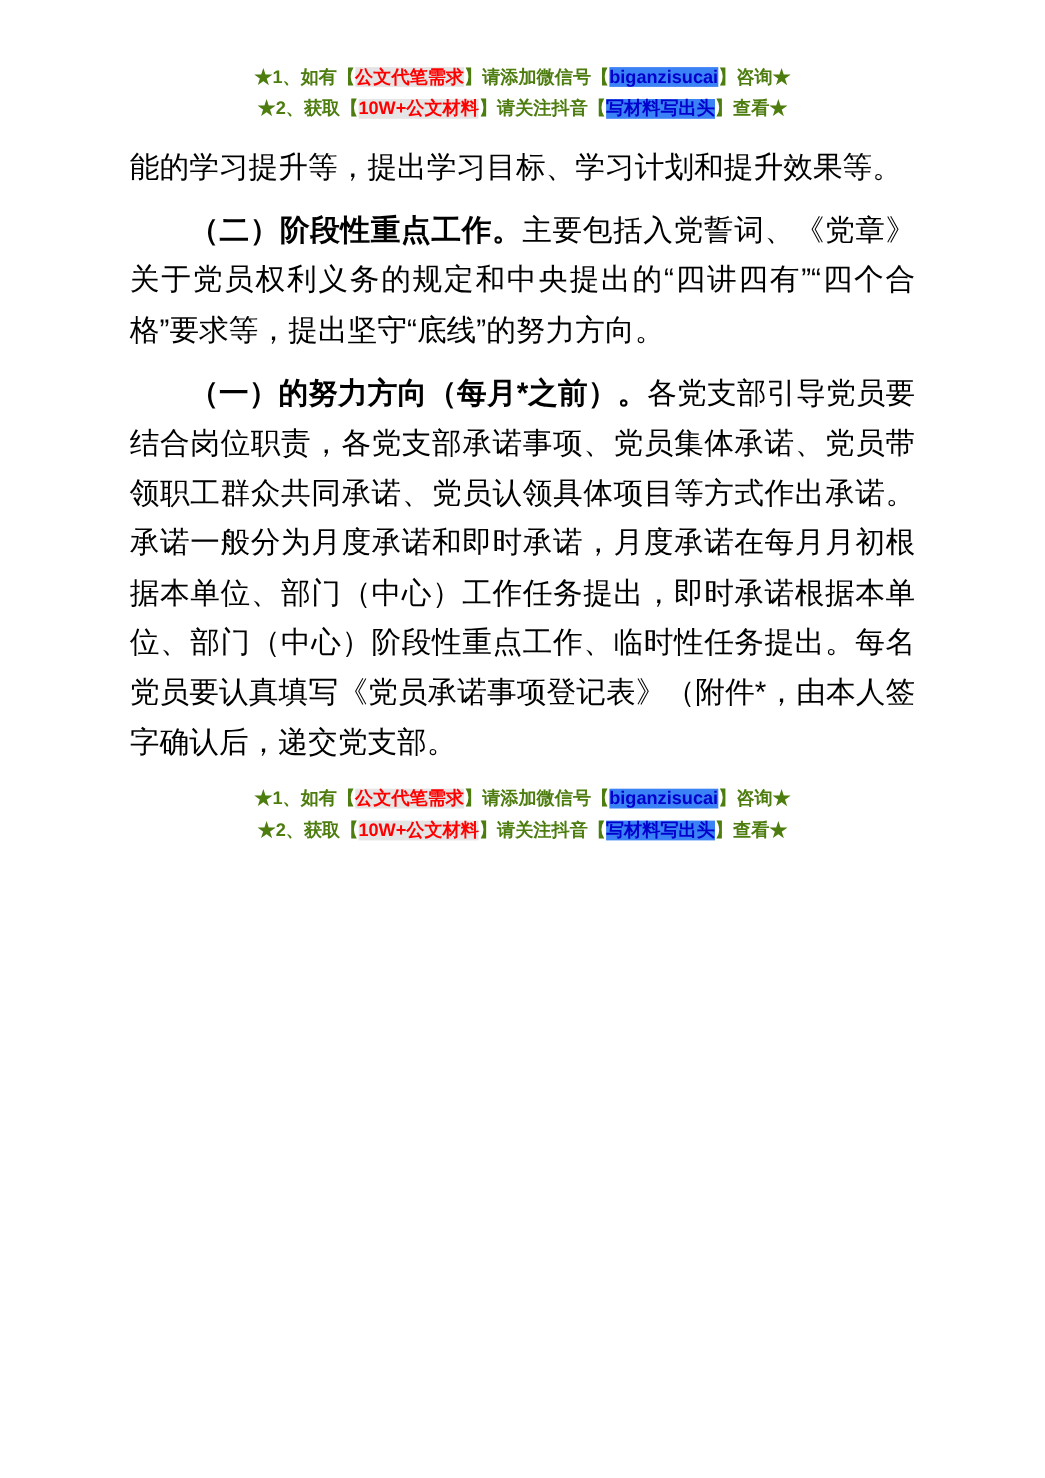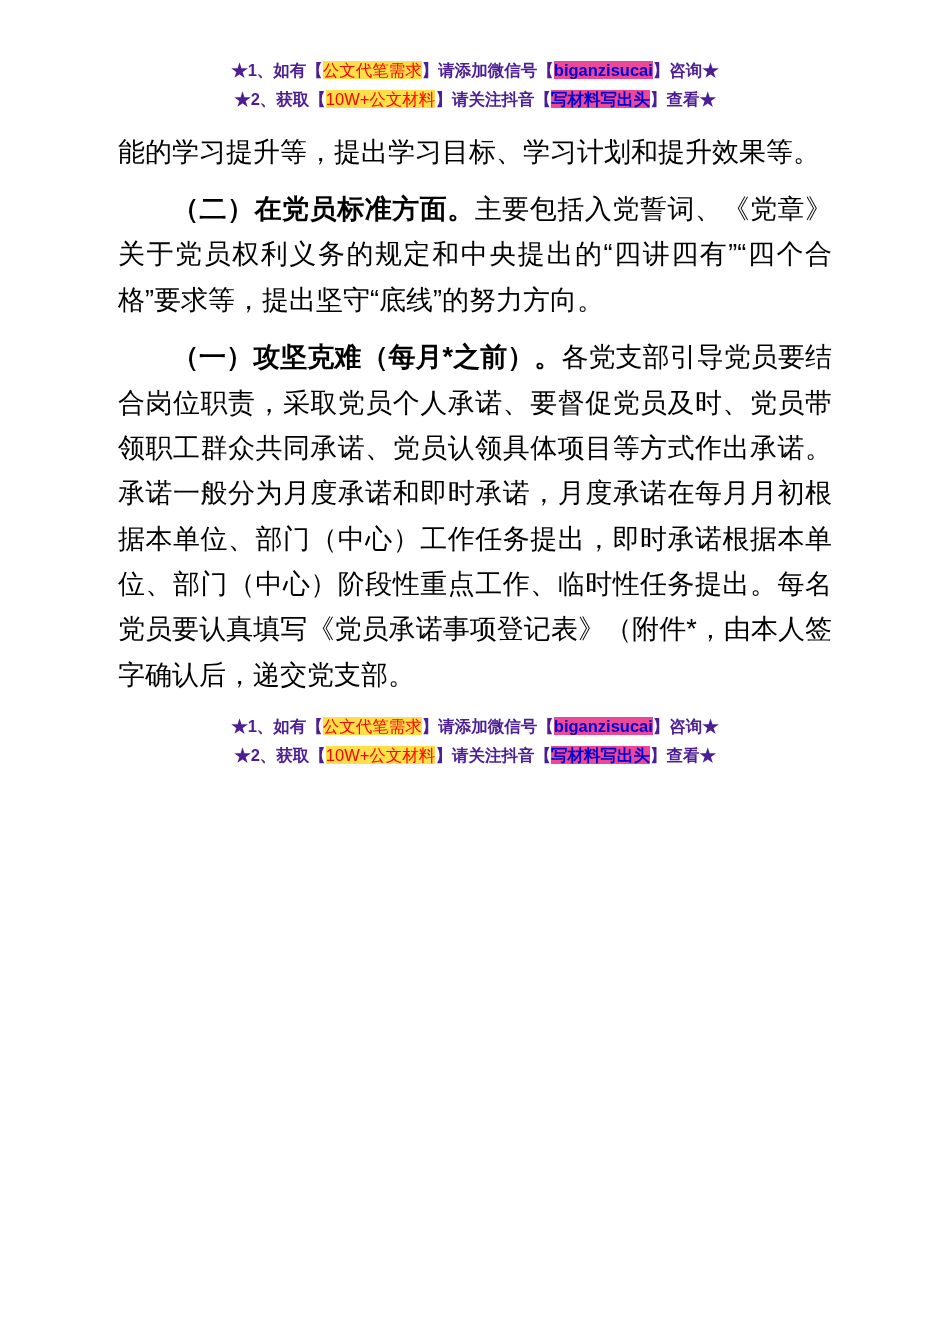--- a/index.html
+++ b/index.html
@@ -28,30 +28,30 @@
     font-weight: bold;
     line-height: 1.75;
     letter-spacing: 0px;
     white-space: nowrap;
   }
   .banner .ln {
     display: block;
   }
   .banner .hl-red {
     color: #ff0000;
-    background: #fde047;
-    font-weight: normal;
+    background: #e5e5e5;
+    font-weight: bold;
   }
   .banner .hl-blue {
     color: #0000cc;
-    background: #ec4899;
+    background: #3b82f6;
     font-weight: bold;
   }
   .banner .plain {
-    color: #4c1d95;
+    color: #4d7c0f;
   }
   .banner-top {
     margin-bottom: 16px;
   }
   .banner-bottom {
     margin-top: 14px;
   }
 
   
   .doc {
@@ -85,26 +85,26 @@
 
   <div class="banner banner-top">
     <span class="ln"><span class="plain">★1、如有</span><span class="plain">【</span><span class="hl-red">公文代笔需求</span><span class="plain">】</span><span class="plain">请添加微信号</span><span class="plain">【</span><span class="hl-blue">biganzisucai</span><span class="plain">】</span><span class="plain">咨询★</span></span>
     <span class="ln"><span class="plain">★2、获取</span><span class="plain">【</span><span class="hl-red">10W+公文材料</span><span class="plain">】</span><span class="plain">请关注抖音</span><span class="plain">【</span><span class="hl-blue">写材料写出头</span><span class="plain">】</span><span class="plain">查看★</span></span>
   </div>
 
   <div class="doc">
 
     <p class="p-flow">能的学习提升等，提出学习目标、学习计划和提升效果等。</p>
 
-    <p class="p-indent"><span class="bold">（二）在党员标准方面。</span><span>主要包括入党誓词、《党章》关于党员权利义务的规定和中央提出的“四讲四有”“四个合格”要求等，提出坚守“底线”的努力方向。</span></p>
+    <p class="p-indent"><span class="bold">（二）阶段性重点工作。</span><span>主要包括入党誓词、《党章》关于党员权利义务的规定和中央提出的“四讲四有”“四个合格”要求等，提出坚守“底线”的努力方向。</span></p>
 
 
 
 
-    <p class="p-indent"><span class="bold">（一）攻坚克难（每月*之前）。</span><span>各党支部引导党员要结合岗位职责，采取党员个人承诺、要督促党员及时、党员带领职工群众共同承诺、党员认领具体项目等方式作出承诺。承诺一般分为月度承诺和即时承诺，月度承诺在每月月初根据本单位、部门（中心）工作任务提出，即时承诺根据本单位、部门（中心）阶段性重点工作、临时性任务提出。每名党员要认真填写《党员承诺事项登记表》（附件*，由本人签字确认后，递交党支部。</span></p>
+    <p class="p-indent"><span class="bold">（一）的努力方向（每月*之前）。</span><span>各党支部引导党员要结合岗位职责，各党支部承诺事项、党员集体承诺、党员带领职工群众共同承诺、党员认领具体项目等方式作出承诺。承诺一般分为月度承诺和即时承诺，月度承诺在每月月初根据本单位、部门（中心）工作任务提出，即时承诺根据本单位、部门（中心）阶段性重点工作、临时性任务提出。每名党员要认真填写《党员承诺事项登记表》（附件*，由本人签字确认后，递交党支部。</span></p>
 
 
   </div>
 
   <div class="banner banner-bottom">
     <span class="ln"><span class="plain">★1、如有</span><span class="plain">【</span><span class="hl-red">公文代笔需求</span><span class="plain">】</span><span class="plain">请添加微信号</span><span class="plain">【</span><span class="hl-blue">biganzisucai</span><span class="plain">】</span><span class="plain">咨询★</span></span>
     <span class="ln"><span class="plain">★2、获取</span><span class="plain">【</span><span class="hl-red">10W+公文材料</span><span class="plain">】</span><span class="plain">请关注抖音</span><span class="plain">【</span><span class="hl-blue">写材料写出头</span><span class="plain">】</span><span class="plain">查看★</span></span>
   </div>
 
 </div>

